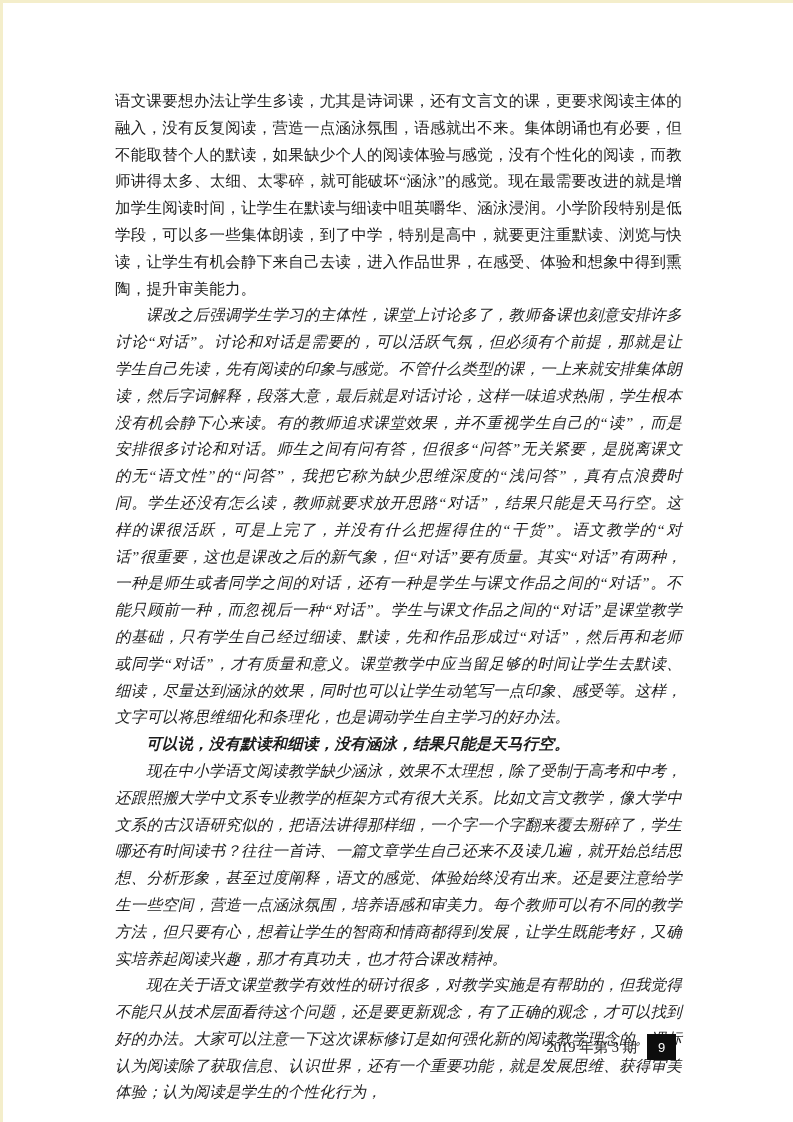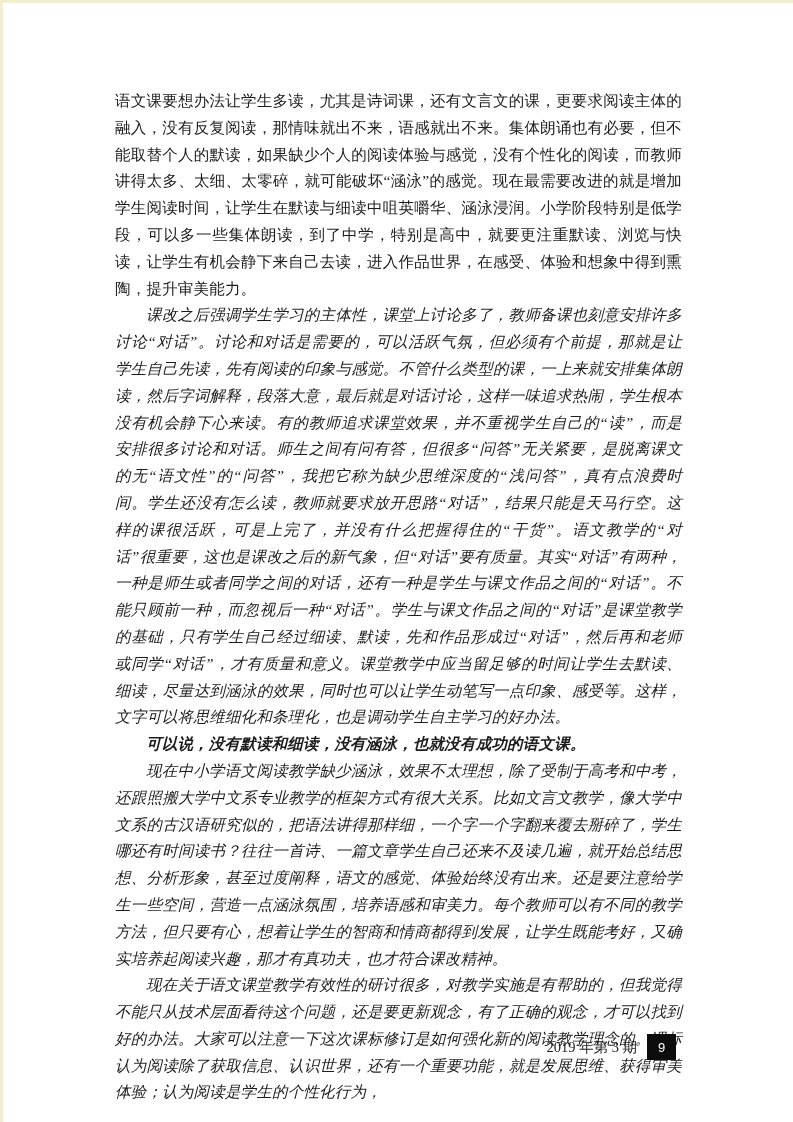--- a/index.html
+++ b/index.html
@@ -77,23 +77,23 @@
     font-family: "Liberation Sans", sans-serif;
   }
 </style>
 </head>
 <body>
 
 <div class="edge-top"></div>
 <div class="edge-left"></div>
 
 <div class="text-column">
-  <p>语文课要想办法让学生多读，尤其是诗词课，还有文言文的课，更要求阅读主体的融入，没有反复阅读，那情味就出不来，语感就出不来。集体朗诵也有必要，但不能取替个人的默读，如果缺少个人的阅读体验与感觉，没有个性化的阅读，而教师讲得太多、太细、太零碎，就可能破坏“涵泳”的感觉。现在最需要改进的就是增加学生阅读时间，让学生在默读与细读中咀英嚼华、涵泳浸润。小学阶段特别是低学段，可以多一些集体朗读，到了中学，特别是高中，就要更注重默读、浏览与快读，让学生有机会静下来自己去读，进入作品世界，在感受、体验和想象中得到熏陶，提升审美能力。</p>
+  <p>语文课要想办法让学生多读，尤其是诗词课，还有文言文的课，更要求阅读主体的融入，没有反复阅读，营造一点涵泳氛围，语感就出不来。集体朗诵也有必要，但不能取替个人的默读，如果缺少个人的阅读体验与感觉，没有个性化的阅读，而教师讲得太多、太细、太零碎，就可能破坏“涵泳”的感觉。现在最需要改进的就是增加学生阅读时间，让学生在默读与细读中咀英嚼华、涵泳浸润。小学阶段特别是低学段，可以多一些集体朗读，到了中学，特别是高中，就要更注重默读、浏览与快读，让学生有机会静下来自己去读，进入作品世界，在感受、体验和想象中得到熏陶，提升审美能力。</p>
   <p class="indent">课改之后强调学生学习的主体性，课堂上讨论多了，教师备课也刻意安排许多讨论“对话”。讨论和对话是需要的，可以活跃气氛，但必须有个前提，那就是让学生自己先读，先有阅读的印象与感觉。不管什么类型的课，一上来就安排集体朗读，然后字词解释，段落大意，最后就是对话讨论，这样一味追求热闹，学生根本没有机会静下心来读。有的教师追求课堂效果，并不重视学生自己的“读”，而是安排很多讨论和对话。师生之间有问有答，但很多“问答”无关紧要，是脱离课文的无“语文性”的“问答”，我把它称为缺少思维深度的“浅问答”，真有点浪费时间。学生还没有怎么读，教师就要求放开思路“对话”，结果只能是天马行空。这样的课很活跃，可是上完了，并没有什么把握得住的“干货”。语文教学的“对话”很重要，这也是课改之后的新气象，但“对话”要有质量。其实“对话”有两种，一种是师生或者同学之间的对话，还有一种是学生与课文作品之间的“对话”。不能只顾前一种，而忽视后一种“对话”。学生与课文作品之间的“对话”是课堂教学的基础，只有学生自己经过细读、默读，先和作品形成过“对话”，然后再和老师或同学“对话”，才有质量和意义。课堂教学中应当留足够的时间让学生去默读、细读，尽量达到涵泳的效果，同时也可以让学生动笔写一点印象、感受等。这样，文字可以将思维细化和条理化，也是调动学生自主学习的好办法。</p>
-  <p class="indent bold">可以说，没有默读和细读，没有涵泳，也就没有成功的语文课。</p>
+  <p class="indent bold">可以说，没有默读和细读，没有涵泳，结果只能是天马行空。</p>
   <p class="indent">现在中小学语文阅读教学缺少涵泳，效果不太理想，除了受制于高考和中考，还跟照搬大学中文系专业教学的框架方式有很大关系。比如文言文教学，像大学中文系的古汉语研究似的，把语法讲得那样细，一个字一个字翻来覆去掰碎了，学生哪还有时间读书？往往一首诗、一篇文章学生自己还来不及读几遍，就开始总结思想、分析形象，甚至过度阐释，语文的感觉、体验始终没有出来。还是要注意给学生一些空间，营造一点涵泳氛围，培养语感和审美力。每个教师可以有不同的教学方法，但只要有心，想着让学生的智商和情商都得到发展，让学生既能考好，又确实培养起阅读兴趣，那才有真功夫，也才符合课改精神。</p>
   <p class="indent">现在关于语文课堂教学有效性的研讨很多，对教学实施是有帮助的，但我觉得不能只从技术层面看待这个问题，还是要更新观念，有了正确的观念，才可以找到好的办法。大家可以注意一下这次课标修订是如何强化新的阅读教学理念的。课标认为阅读除了获取信息、认识世界，还有一个重要功能，就是发展思维、获得审美体验；认为阅读是学生的个性化行为，</p>
 </div>
 
 <div class="page-footer">
   <span class="issue-label">2019 年第 3 期</span>
   <span class="page-number-box">9</span>
 </div>
 
 </body></html>

